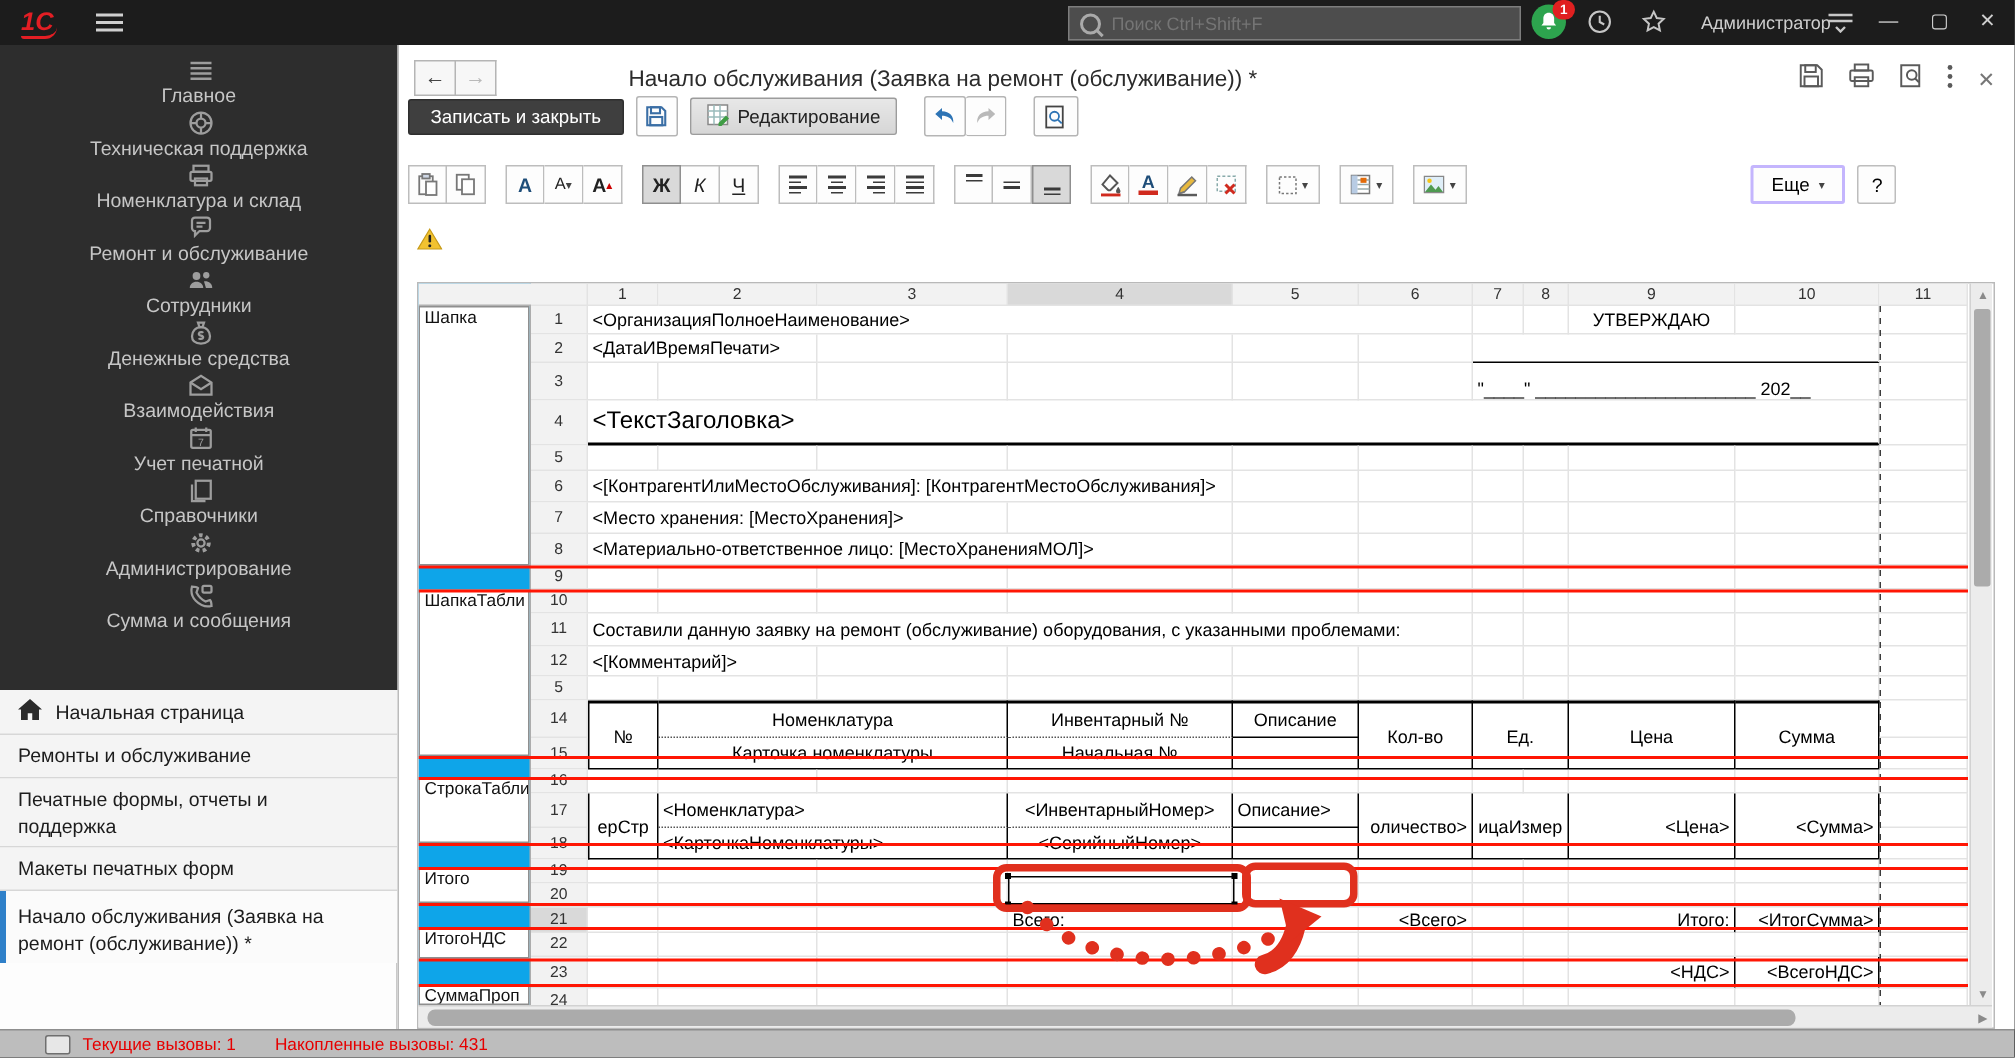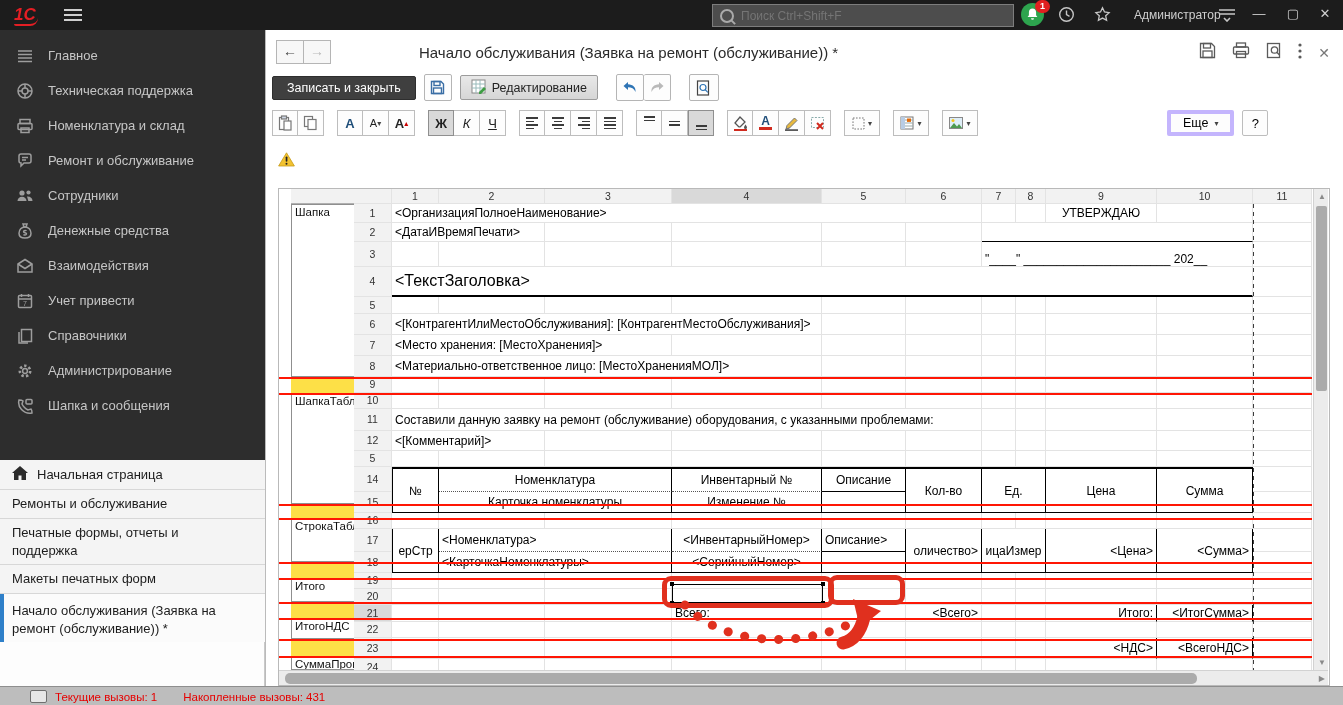--- a/index.html
+++ b/index.html
@@ -21,21 +21,21 @@
   .mag:after{content:"";position:absolute;width:6px;height:2px;background:#aaa;transform:rotate(45deg);left:8px;top:10px;}
   .bell{position:absolute;left:1021px;top:3px;width:23px;height:23px;border-radius:50%;background:#2da44e;}
   .bell svg{position:absolute;left:4px;top:4px;}
   .badge{position:absolute;left:1035px;top:0px;min-width:13px;height:13px;border-radius:7px;background:#e02020;
          color:#fff;font-size:9px;font-weight:bold;text-align:center;line-height:13px;padding:0 1px;}
   .tico{position:absolute;top:6px;color:#c6c6c6;}
   .user{position:absolute;left:1134px;top:8px;font-size:12px;color:#cfcfcf;}
   .winbtn{position:absolute;top:6px;color:#cfcfcf;font-size:13px;width:22px;text-align:center;cursor:pointer;}
   
   .side-dark{position:absolute;left:0;top:30px;width:265px;height:430px;background:#2d2d2d;}
-  .sitem{height:35px;display:flex;align-items:center;color:#c6c6c6;font-size:13px;cursor:pointer;}
+  .sitem{height:35px;display:flex;align-items:center;color:#c6c6c6;font-size:13px;cursor:pointer;flex-direction:column;}
   .sitem .ic{width:18px;height:18px;margin:0 14px 0 16px;flex:none;color:#9d9d9d;}
   .side-light{position:absolute;left:0;top:460px;width:265px;height:226px;background:#f4f4f4;border-right:1px solid #c9c9c9;}
   .pitem{border-bottom:1px solid #d7d7d7;font-size:13px;color:#1c1c1c;display:flex;align-items:center;
          padding:0 10px 0 12px;cursor:pointer;background:#f4f4f4;}
   .pitem.home{gap:9px;}
   .pitem.active{background:#fbfbfb;border-left:4px solid #2f80c9;padding-left:8px;}
   .pitem .lbl{line-height:1.35;}
   .side-fill{position:absolute;left:0;top:642px;width:264px;height:44px;background:#fdfdfd;border-right:1px solid #c9c9c9;border-bottom:1px solid #555;}
   
   .statusbar{position:absolute;left:0;top:686px;width:1343px;height:19px;background:#bdbdbd;border-top:1px solid #8e8e8e;
@@ -45,50 +45,50 @@
   
   .main{position:absolute;left:265px;top:30px;width:1078px;height:656px;background:#fff;border-left:1px solid #bbb;}
   .fhead{position:absolute;left:10px;top:10px;display:flex;align-items:center;}
   .navbtn{width:26px;height:22px;border:1px solid #b5b5b5;background:#f7f7f7;text-align:center;line-height:20px;
           font-size:14px;color:#444;cursor:pointer;}
   .navbtn.fwd{color:#b9b9b9;border-left:none;}
   .ftitle{margin-left:88px;font-size:15px;color:#2b2b2b;white-space:nowrap;}
   .fhead-icons{position:absolute;right:14px;top:12px;display:flex;gap:16px;align-items:center;color:#5a5a5a;}
   .fhead-icons .hic{cursor:pointer;}
   
-  .tb1{position:absolute;left:6px;top:44px;display:flex;align-items:center;gap:8px;justify-content:space-between;}
+  .tb1{position:absolute;left:6px;top:34px;display:flex;align-items:center;gap:8px;justify-content:space-between;}
   .btn-dark{background:#3f3f3f;color:#fff;font-size:12.5px;border:1px solid #2e2e2e;border-radius:2px;
             padding:4px 14px;cursor:pointer;}
   .btn-ico{width:26px;height:25px;border:1px solid #b5b5b5;border-radius:2px;background:#fdfdfd;display:flex;
            align-items:center;justify-content:center;cursor:pointer;}
   .btn-edit{height:25px;border:1px solid #9c9c9c;border-radius:2px;background:linear-gradient(#e8e8e8,#d6d6d6);
             display:flex;align-items:center;gap:6px;padding:0 10px;font-size:12.5px;color:#222;cursor:pointer;}
   .pair{display:flex;margin-left:10px;}
   .pair .btn-ico:last-child{border-left:none;}
   
   .tb2{position:absolute;left:6px;top:80px;display:flex;align-items:flex-start;}
   .grp{display:flex;margin-right:13px;}
   .tbtn{width:26px;height:26px;border:1px solid #bdbdbd;background:#fdfdfd;display:flex;align-items:center;
         justify-content:center;cursor:pointer;box-sizing:border-box;font-size:13px;color:#222;}
   .tbtn+.tbtn{border-left:none;}
   .tbtn.pressed{background:#d9d9d9;border:1px solid #8f8f8f;}
   .tbtn.drop{width:36px;gap:3px;}
   .caret{font-size:8px;color:#444;}
   .alico{display:flex;flex-direction:column;gap:2px;}
   .alico i{height:1.5px;background:#3b3b3b;display:block;}
-  .btn-more{margin-left:176px;height:26px;border:4px solid #c4b5fd;background:#fdfdfd;border-radius:2px;
+  .btn-more{margin-left:176px;height:26px;border:2px solid #c4b5fd;background:#fdfdfd;border-radius:2px;
             padding:0 12px;font-size:12.5px;display:flex;align-items:center;gap:6px;cursor:pointer;}
   .btn-help{margin-left:8px;width:26px;height:26px;border:1px solid #bdbdbd;background:#fdfdfd;border-radius:2px;
             font-size:13px;display:flex;align-items:center;justify-content:center;cursor:pointer;}
   
   .warn{position:absolute;left:12px;top:122px;display:flex;align-items:center;gap:10px;font-size:12.5px;color:#8a3c32;}
   
   .sheet{position:absolute;left:12px;top:158px;width:1050px;height:496px;background:#fff;border:1px solid #b9b9b9;box-sizing:content-box;}
   .gridwrap{position:absolute;left:0;top:0;width:1033px;height:481px;overflow:hidden;}
-  .names{position:absolute;left:12px;top:0;width:75px;height:481px;background:#fde047;border-right:1px solid #adadad;box-sizing:border-box;z-index:1;}
+  .names{position:absolute;left:0;top:0;width:75px;height:481px;background:#0ea5e9;border-right:1px solid #adadad;box-sizing:border-box;z-index:1;}
   .names .corner{position:absolute;left:0;top:0;width:75px;height:15px;background:#f2f2f2;border-bottom:1px solid #b0b0b0;box-sizing:border-box;}
   .nbox{position:absolute;left:0;width:74px;border:1px solid #8f8f8f;box-sizing:border-box;font-size:11.5px;color:#111;
         padding:1px 0 0 3px;overflow:hidden;white-space:nowrap;background:#fff;}
   table.sg{position:absolute;left:75px;top:0;border-collapse:separate;border-spacing:0;table-layout:fixed;
            font-size:12px;color:#000;z-index:1;}
   table.sg td,table.sg th{box-sizing:border-box;overflow:hidden;white-space:nowrap;padding:0 3px;
            border-right:1px solid #e3e3e3;border-bottom:1px solid #e3e3e3;vertical-align:middle;font-weight:normal;}
   th.ch{background:#f2f2f2;border-right:1px solid #c6c6c6;border-bottom:1px solid #b0b0b0;
         font-size:10.5px;color:#333;padding:0;text-align:center;}
   th.ch.sel{background:#d9d9d9;}
@@ -216,42 +216,42 @@
           <path d="M2 7l7 4.5L16 7"></path>
         </svg></span>
     <span>Взаимодействия</span>
   </div>
   <div class="sitem">
     <span class="ic"><svg width="18" height="18" viewBox="0 0 18 18" fill="none" stroke="#9d9d9d" stroke-width="1.5">
           <rect x="2.5" y="3.5" width="13" height="12" rx="1"></rect>
           <path d="M2.5 7h13M5.5 2v3M12.5 2v3"></path>
           <text x="7" y="14" font-size="7" fill="#9d9d9d" stroke="none">7</text>
         </svg></span>
-    <span>Учет привести</span>
+    <span>Учет печатной</span>
   </div>
   <div class="sitem">
     <span class="ic"><svg width="18" height="18" viewBox="0 0 18 18" fill="none" stroke="#9d9d9d" stroke-width="1.5">
           <rect x="5.5" y="2.5" width="10" height="12"></rect>
           <path d="M3 5v11h9"></path>
         </svg></span>
     <span>Справочники</span>
   </div>
   <div class="sitem">
     <span class="ic"><svg width="18" height="18" viewBox="0 0 18 18" fill="none" stroke="#9d9d9d">
           <circle cx="9" cy="9" r="5.2" stroke-width="2.6" stroke-dasharray="2.4 2.2"></circle>
           <circle cx="9" cy="9" r="2.4" stroke-width="1.5"></circle>
         </svg></span>
     <span>Администрирование</span>
   </div>
   <div class="sitem">
     <span class="ic"><svg width="18" height="18" viewBox="0 0 18 18" fill="none" stroke="#9d9d9d" stroke-width="1.5">
           <path d="M3 3c3 0 4 1 4 1L6 7s1 2 2.5 3.5S12 13 12 13l3-1s1 1 1 4c-4 1-8-1-10.5-3.5S2 7 3 3z"></path>
           <rect x="10" y="2.5" width="6" height="4.5" rx="1"></rect>
         </svg></span>
-    <span>Шапка и сообщения</span>
+    <span>Сумма и сообщения</span>
   </div>
 </div>
 
 <div class="side-light">
   <div class="pitem home" style="height:29px">
     <span><svg width="16" height="14" viewBox="0 0 16 14" fill="#2b2b2b">
           <path d="M8 0L0 7h2v7h4.5V9.5h3V14H14V7h2z"></path>
         </svg></span>
     <span class="lbl">Начальная страница</span>
   </div>
@@ -695,21 +695,21 @@
           <td class="b ctr btk2 brk bbk">Описание</td>
           <td rowspan="2" class="b ctr btk2 brk bbk">Кол-во</td>
           <td rowspan="2" colspan="2" class="b ctr btk2 brk bbk">Ед.</td>
           <td rowspan="2" class="b ctr btk2 brk bbk">Цена</td>
           <td rowspan="2" class="b ctr btk2 brk bbk">Сумма</td>
           <td></td>
         </tr>
         <tr style="height:21px">
           <td class="rh">15</td>
           <td colspan="2" class="b ctr brk bbk">Карточка номенклатуры</td>
-          <td class="b ctr brk bbk">Изменение №</td>
+          <td class="b ctr brk bbk">Начальная №</td>
           <td class="brk bbk"></td>
           <td></td>
         </tr>
         <tr style="height:14px">
           <td class="rh">16</td>
           <td></td>
               <td></td>
               <td></td>
               <td></td>
               <td></td>

